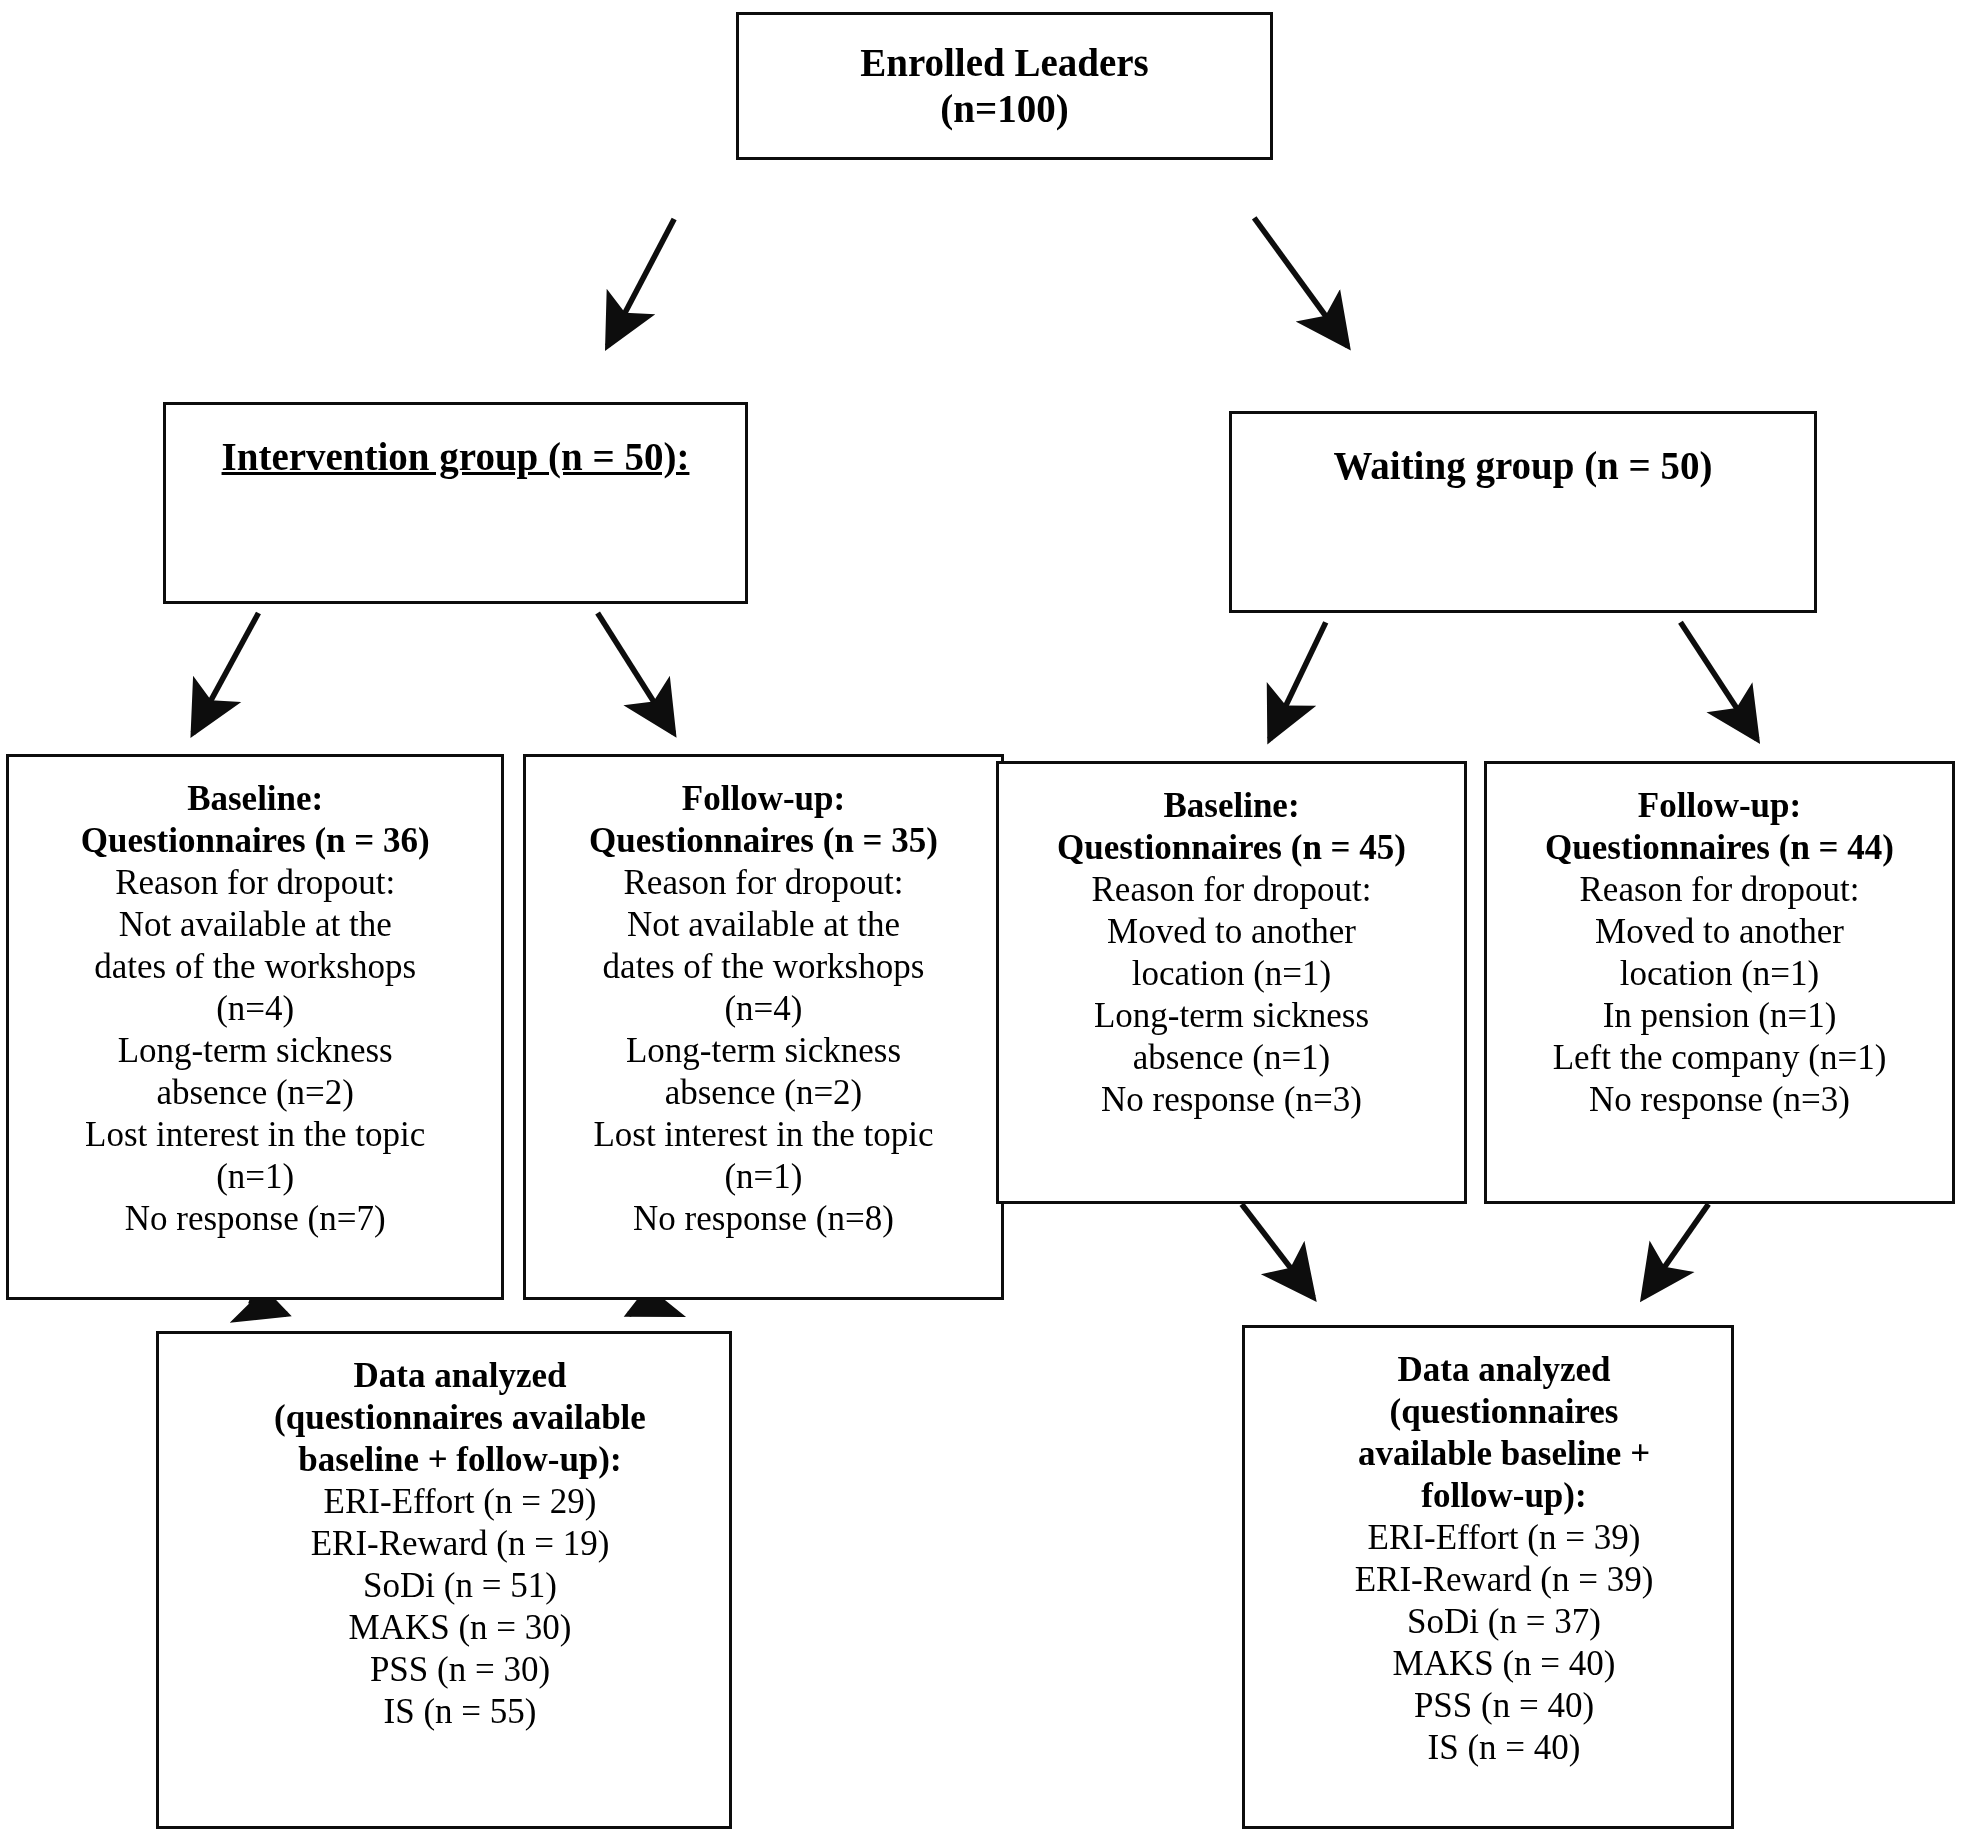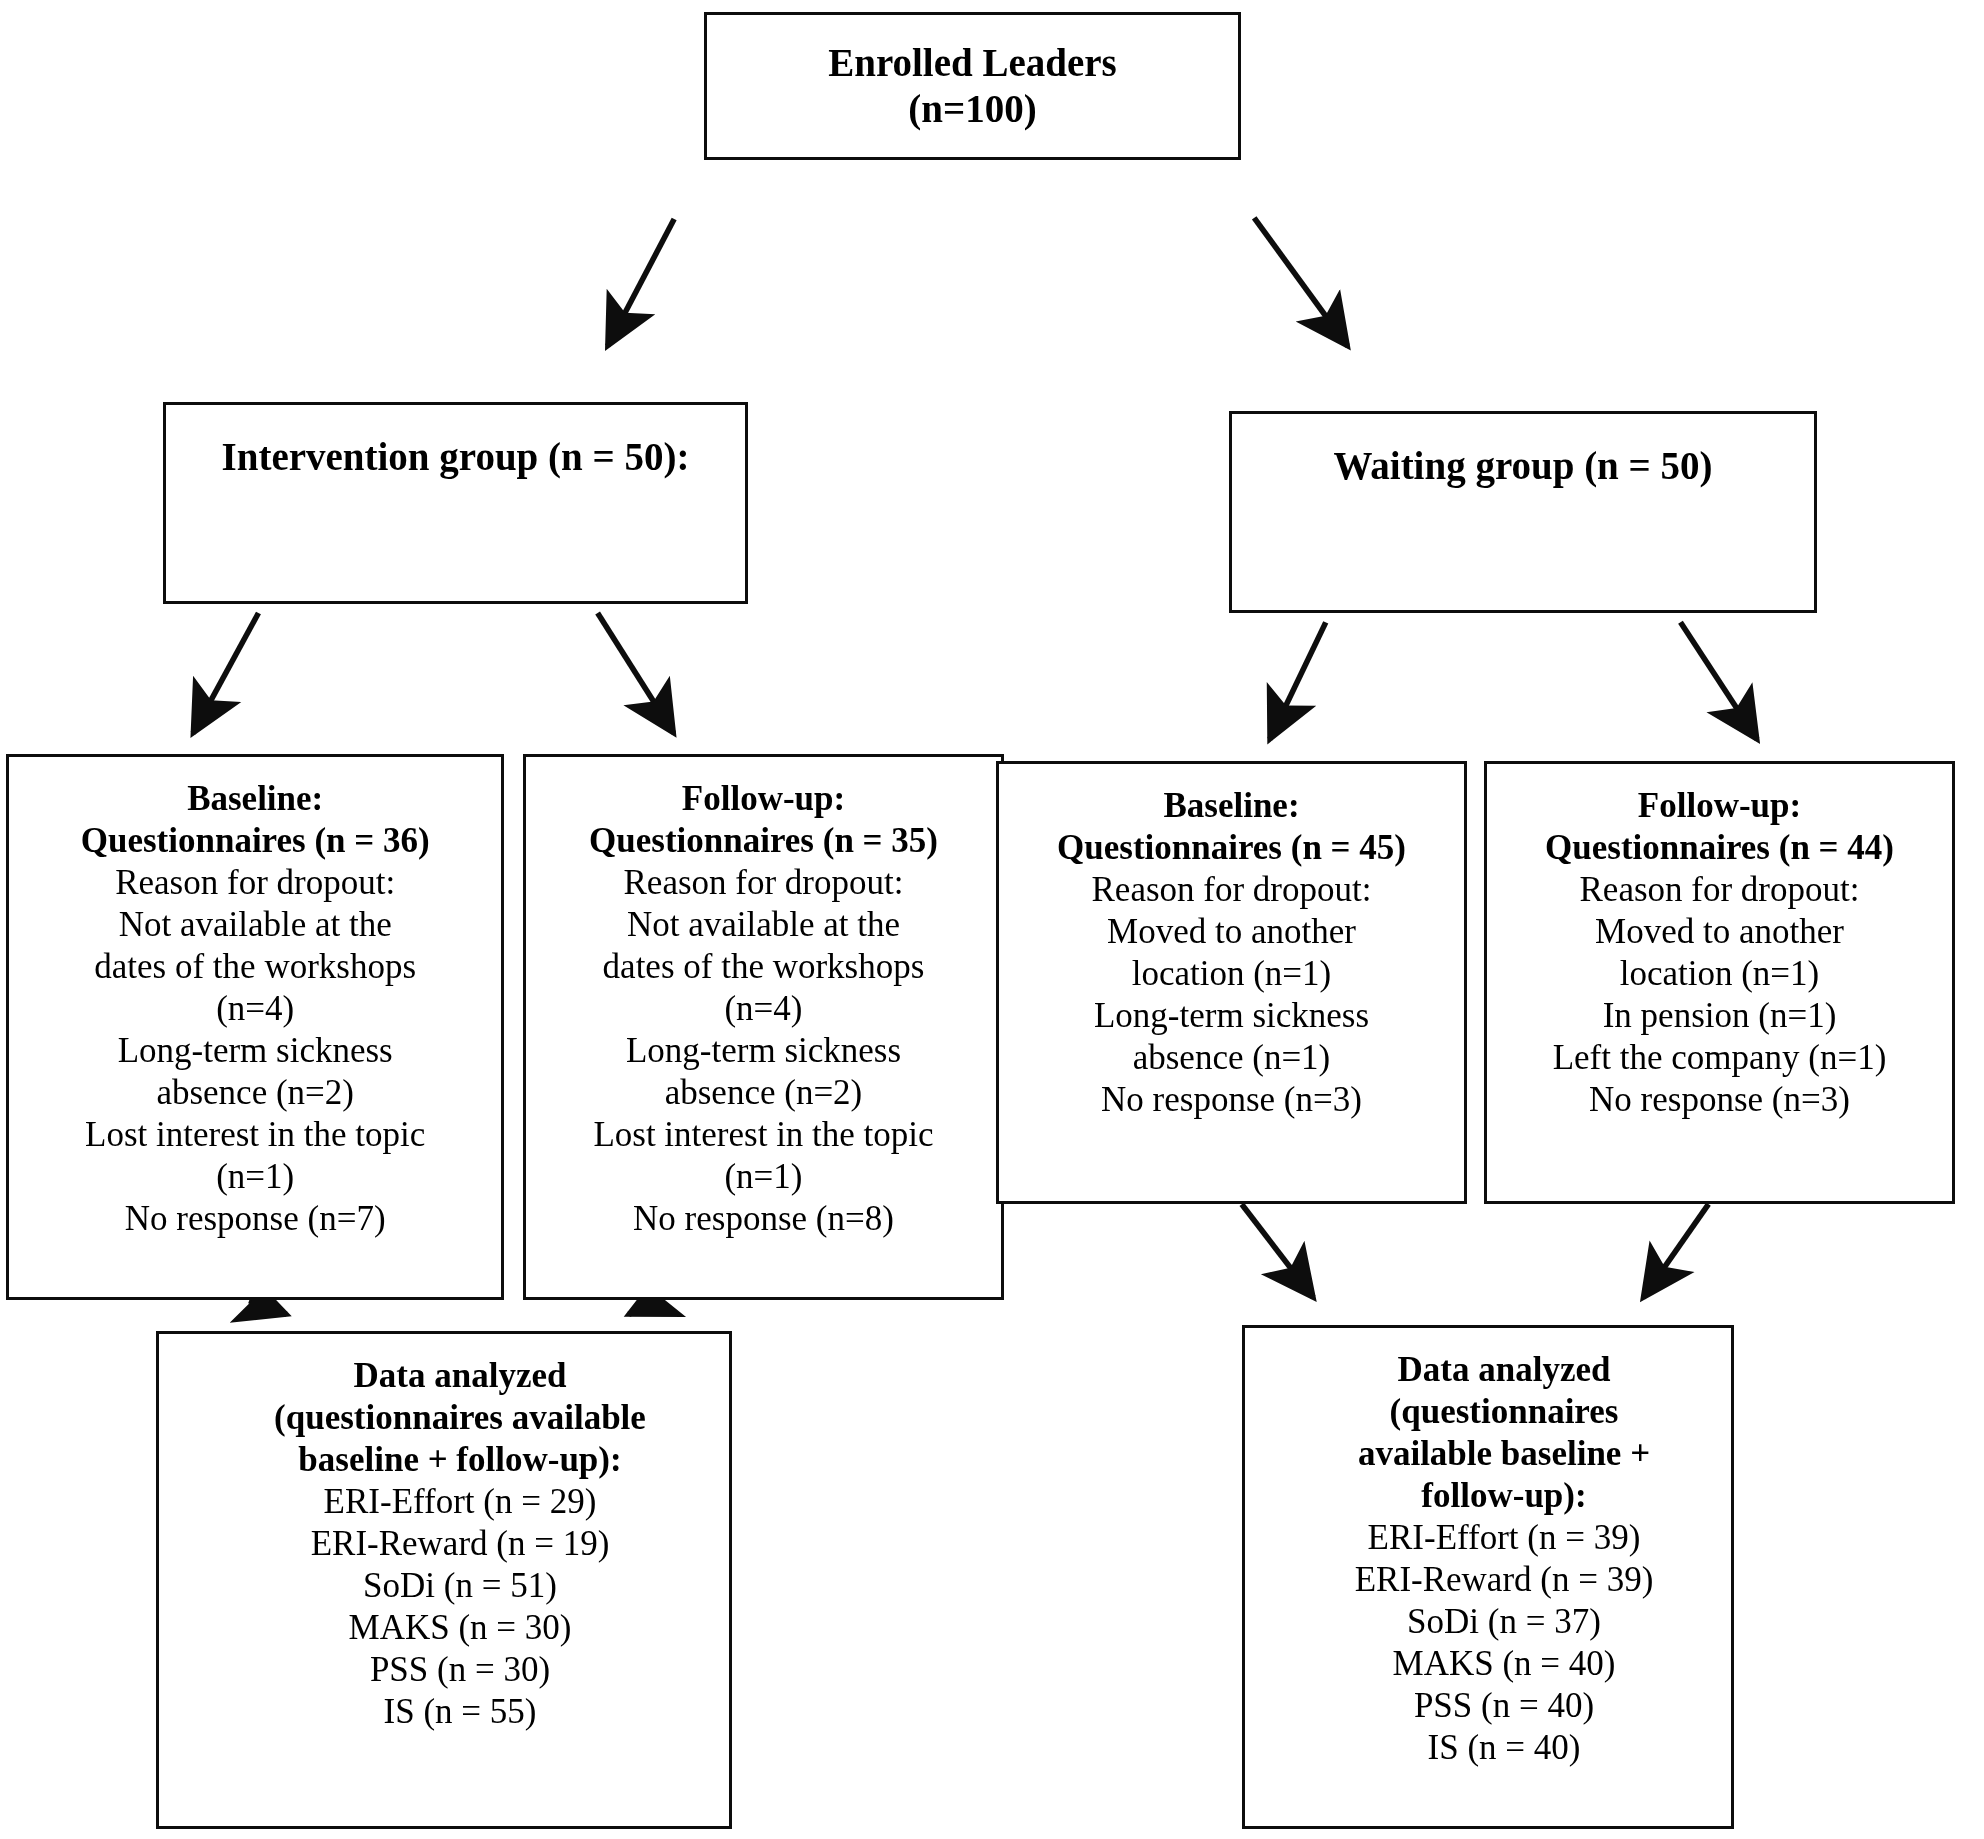--- a/index.html
+++ b/index.html
@@ -84,28 +84,28 @@
 
     <line x1="400" y1="2090" x2="460" y2="2112" stroke="#0d0d0d" stroke-width="9" marker-end="url(#ah)"></line>
 
     <line x1="1055" y1="2090" x2="1010" y2="2112" stroke="#0d0d0d" stroke-width="9" marker-end="url(#ah)"></line>
 
     <line x1="1995" y1="1935" x2="2110" y2="2085" stroke="#0d0d0d" stroke-width="9" marker-end="url(#ah)"></line>
 
     <line x1="2745" y1="1935" x2="2640" y2="2085" stroke="#0d0d0d" stroke-width="9" marker-end="url(#ah)"></line>
   </svg>
 
-  <div class="node center-v" style="left:704px; top:12.4px; width:537px; height:148px;">
+  <div class="node center-v" style="left:736px; top:12.4px; width:537px; height:148px;">
     <div class="lines f-top">
       <span class="ln bold">Enrolled Leaders</span>
       <span class="ln bold">(n=100)</span>
     </div>
   </div>
 
-  <div class="node top-v pad-top-40" style="left:163px; top:402px; width:585px; height:202px;">
+  <div class="node top-v pad-top-40" style="left:163px; top:402px; width:585px; height:202px;text-decoration:underline;">
     <div class="lines f-group">
       <span class="ln bold">Intervention group (n = 50):</span>
     </div>
   </div>
 
   <div class="node top-v pad-top-40" style="left:1229px; top:411px; width:588px; height:202px;">
     <div class="lines f-group">
       <span class="ln bold">Waiting group (n = 50)</span>
     </div>
   </div>

